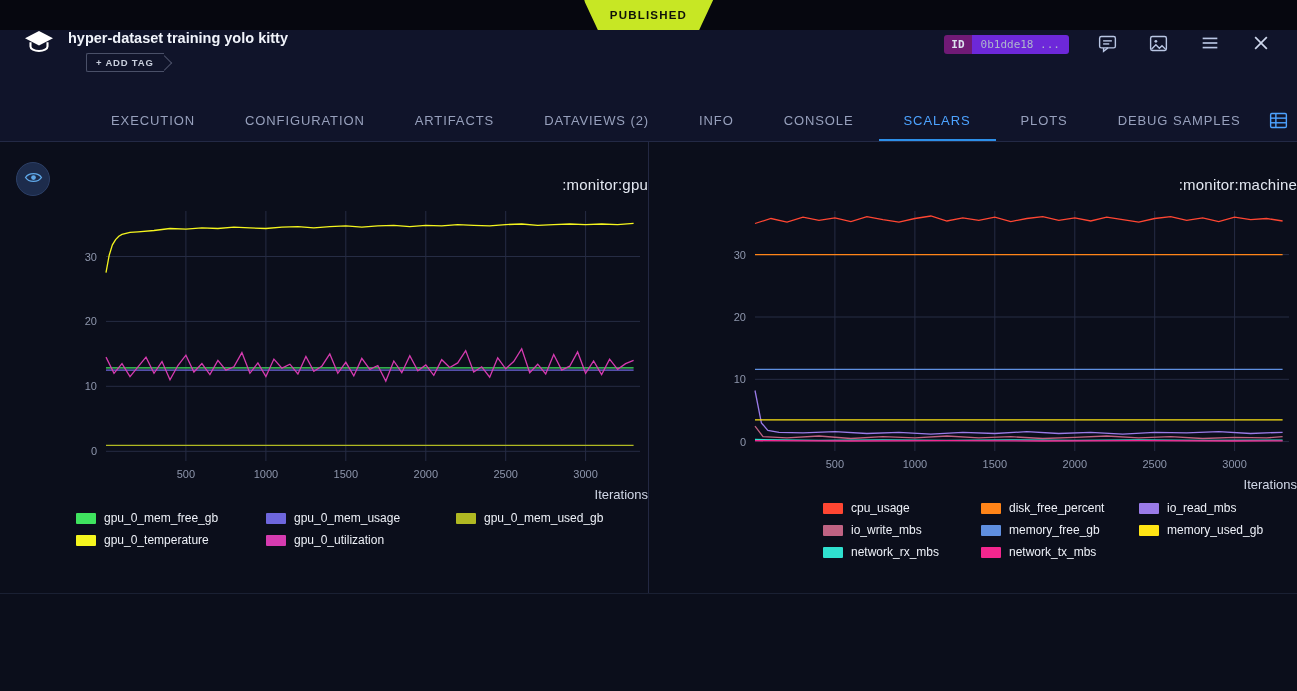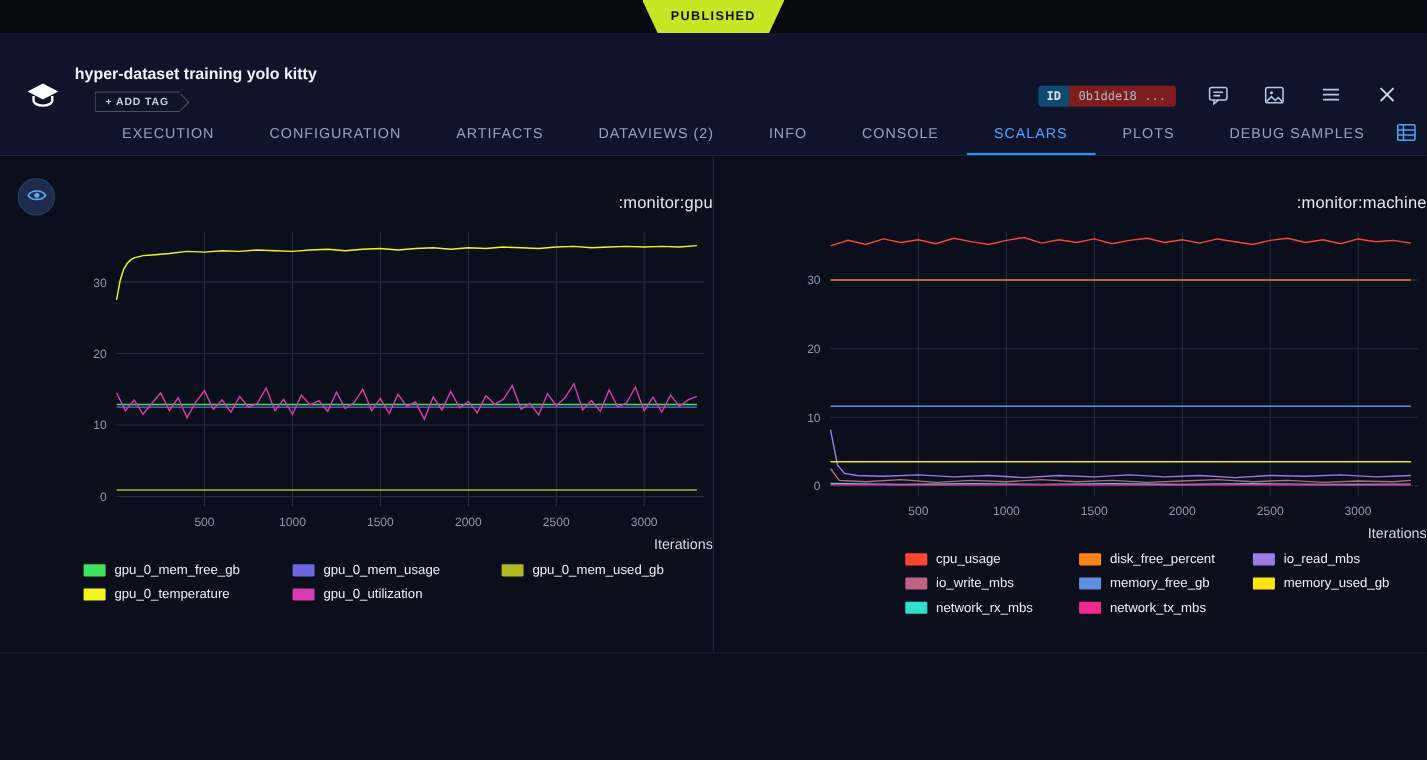--- a/index.html
+++ b/index.html
@@ -7,35 +7,35 @@
   .app{width:1297px;height:665px;position:relative;background:#0b0e1b;color:#e6e9f2}
 
   
   .top-strip{height:30px;background:#06070f;position:relative}
   .ribbon{position:absolute;left:50%;top:0;transform:translateX(-50%);
     background:#c7e724;color:#10120a;font-size:11.5px;font-weight:bold;letter-spacing:1.2px;
     height:30px;line-height:30px;padding:0 26px;
     clip-path:polygon(0 0,100% 0,calc(100% - 14px) 100%,14px 100%)}
 
   
-  .header-main{height:72px;background:#10142a;display:flex;align-items:flex-end;padding:0 24px}
+  .header-main{height:72px;background:#10142a;display:flex;align-items:flex-start;padding:0 24px}
   .logo{margin-right:14px;display:flex;align-items:center}
   .title-block{display:flex;flex-direction:column}
   .exp-title{font-size:14.5px;font-weight:bold;color:#f0f3fa}
   .add-tag{position:relative;align-self:flex-start;margin:7px 0 0 18px;background:transparent;
     border:1px solid #4a5068;border-right:none;border-radius:2px 0 0 2px;color:#c9cfdd;
     font-size:9.5px;letter-spacing:.8px;font-weight:bold;padding:3px 10px 3px 9px;cursor:pointer;
     font-family:"Liberation Sans",sans-serif}
   .add-tag::after{content:"";position:absolute;right:-6px;top:50%;width:10px;height:10px;
     border-top:1px solid #4a5068;border-right:1px solid #4a5068;
     transform:translateY(-50%) rotate(45deg)}
   .header-right{margin-left:auto;display:flex;align-items:center;gap:26px}
   .id-chip{display:flex;font-family:"DejaVu Sans Mono",monospace;font-size:11px;cursor:pointer}
-  .id-key{background:#0c4a6e;color:#dde2ef;padding:3px 7px;border-radius:3px 0 0 3px;font-weight:bold}
-  .id-val{background:#7f1d1d;color:#aeb6cc;padding:3px 9px;border-radius:0 3px 3px 0}
+  .id-key{background:#701a75;color:#dde2ef;padding:3px 7px;border-radius:3px 0 0 3px;font-weight:bold}
+  .id-val{background:#6d28d9;color:#aeb6cc;padding:3px 9px;border-radius:0 3px 3px 0}
   .hicon{background:none;border:none;cursor:pointer;display:flex;align-items:center;padding:2px}
 
   
   .tabbar{height:40px;background:#10142a;display:flex;align-items:stretch;
     border-bottom:1px solid #232945;padding-left:86px}
   .tab-list{display:flex;align-items:stretch}
   .tab{display:flex;align-items:center;padding:0 25px;font-size:13px;letter-spacing:.9px;
     color:#97a0bc;cursor:pointer;border-bottom:2px solid transparent;white-space:nowrap}
   .tab.active{color:#4da3ff;border-bottom-color:#2d8fe8}
   .tab-icons{margin-left:auto;display:flex;align-items:center;gap:26px;padding-right:30px}

